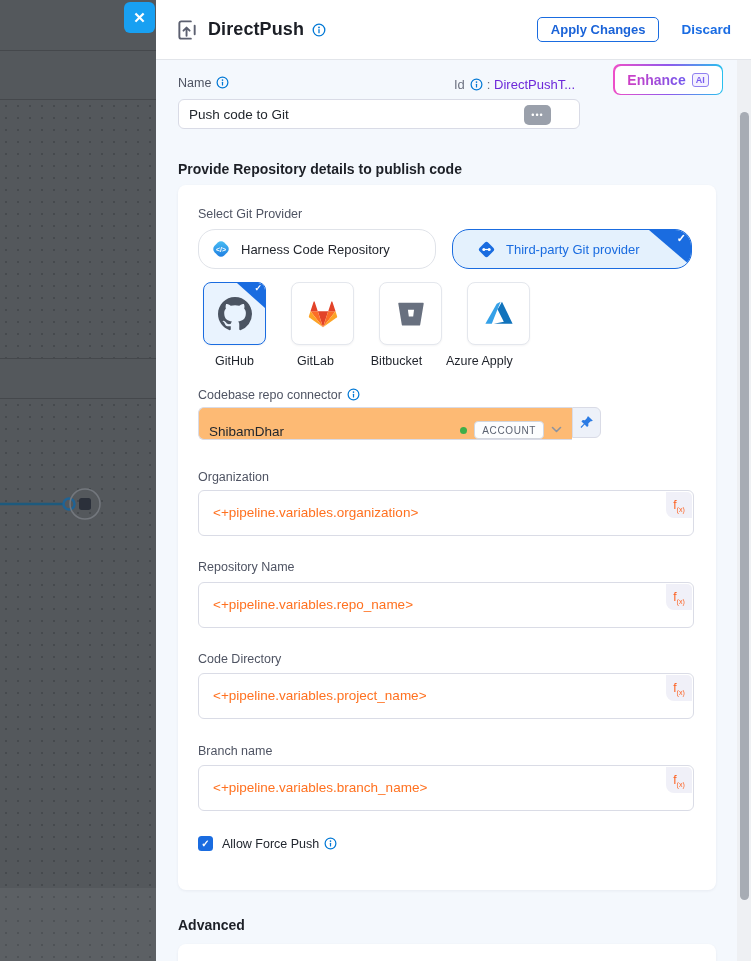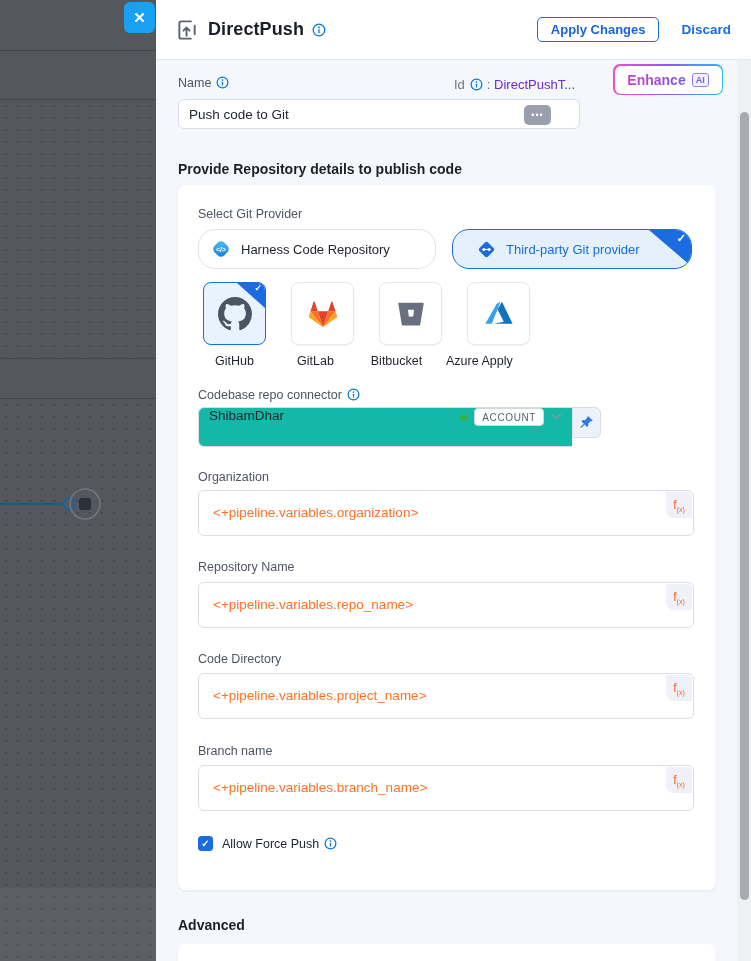--- a/index.html
+++ b/index.html
@@ -105,22 +105,22 @@
     border-radius:8px; display:flex; align-items:center; justify-content:center; cursor:pointer;
     box-shadow:0 1px 2px rgba(40,41,61,.05);
   }
   .tile.selected { background:#e9f3fe; border:1.5px solid #1a6ce0; overflow:hidden; }
   .tile-labels { position:absolute; left:25px; top:169px; display:flex; gap:18px; }
   .tile-label { width:63px; text-align:center; font-size:12.5px; font-weight:500; color:#1f232b; white-space:nowrap; }
 
   .conn-label { position:absolute; left:20px; top:203px; }
   .conn-row { position:absolute; left:20px; top:222px; display:flex; }
   .conn-input {
-    width:374px; height:40px; background:#14b8a6; border:1px solid #d9dbe6; border-right:none;
-    border-radius:6px 0 0 6px; display:flex; align-items:flex-start; padding:0 10px; font-size:13.5px;
+    width:374px; height:33px; background:#fdba74; border:1px solid #d9dbe6; border-right:none;
+    border-radius:6px 0 0 6px; display:flex; align-items:flex-end; padding:0 10px; font-size:13.5px;
   }
   .conn-right { margin-left:auto; display:flex; align-items:center; gap:7px; }
   .green-dot { width:7px; height:7px; border-radius:50%; background:#3fae49; }
   .scope-badge { border:1px solid #d2d6de; border-radius:4px; background:#fcfdfe; color:#5b6271;
     font-size:10px; letter-spacing:.6px; padding:2.5px 7px; font-weight:500; }
   .pin-box {
     width:29px; height:31px; background:#edf1f9; border:1px solid #d9dbe6; border-left:1px solid #d9dbe6;
     border-radius:0 6px 6px 0; display:flex; align-items:center; justify-content:center; cursor:pointer;
   }
 

